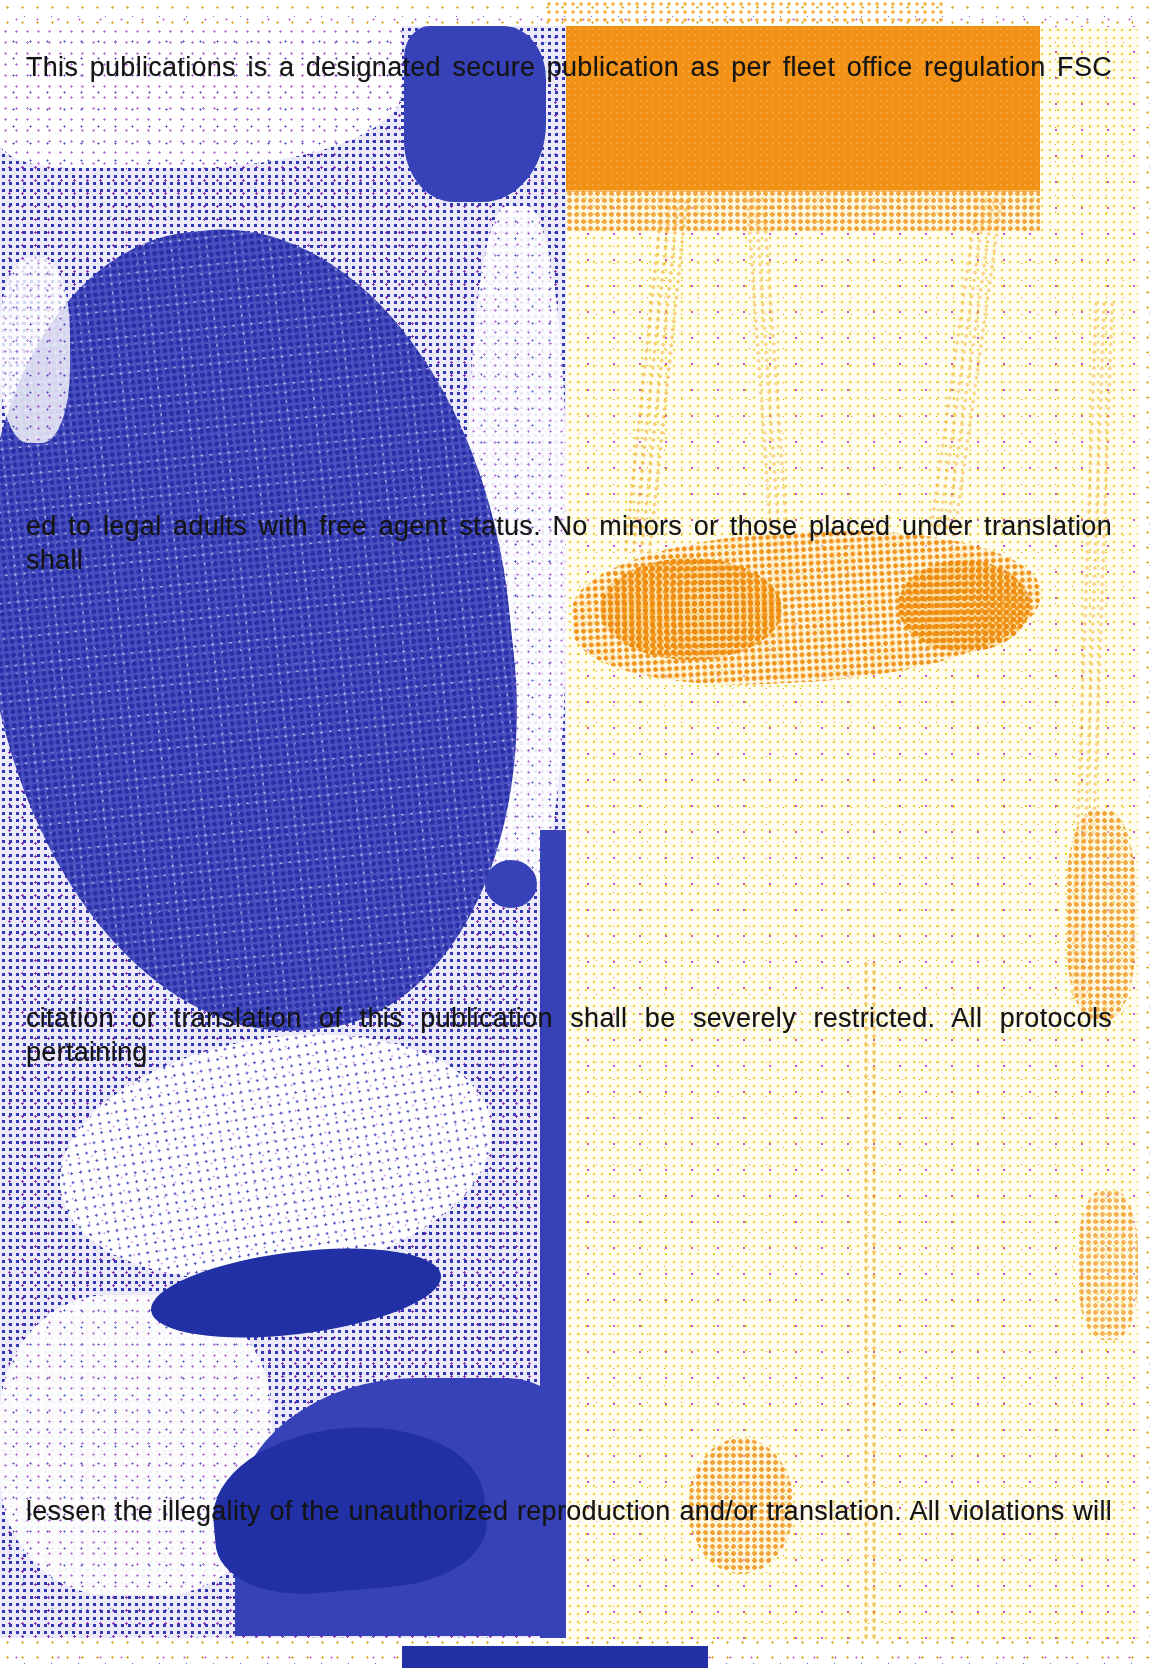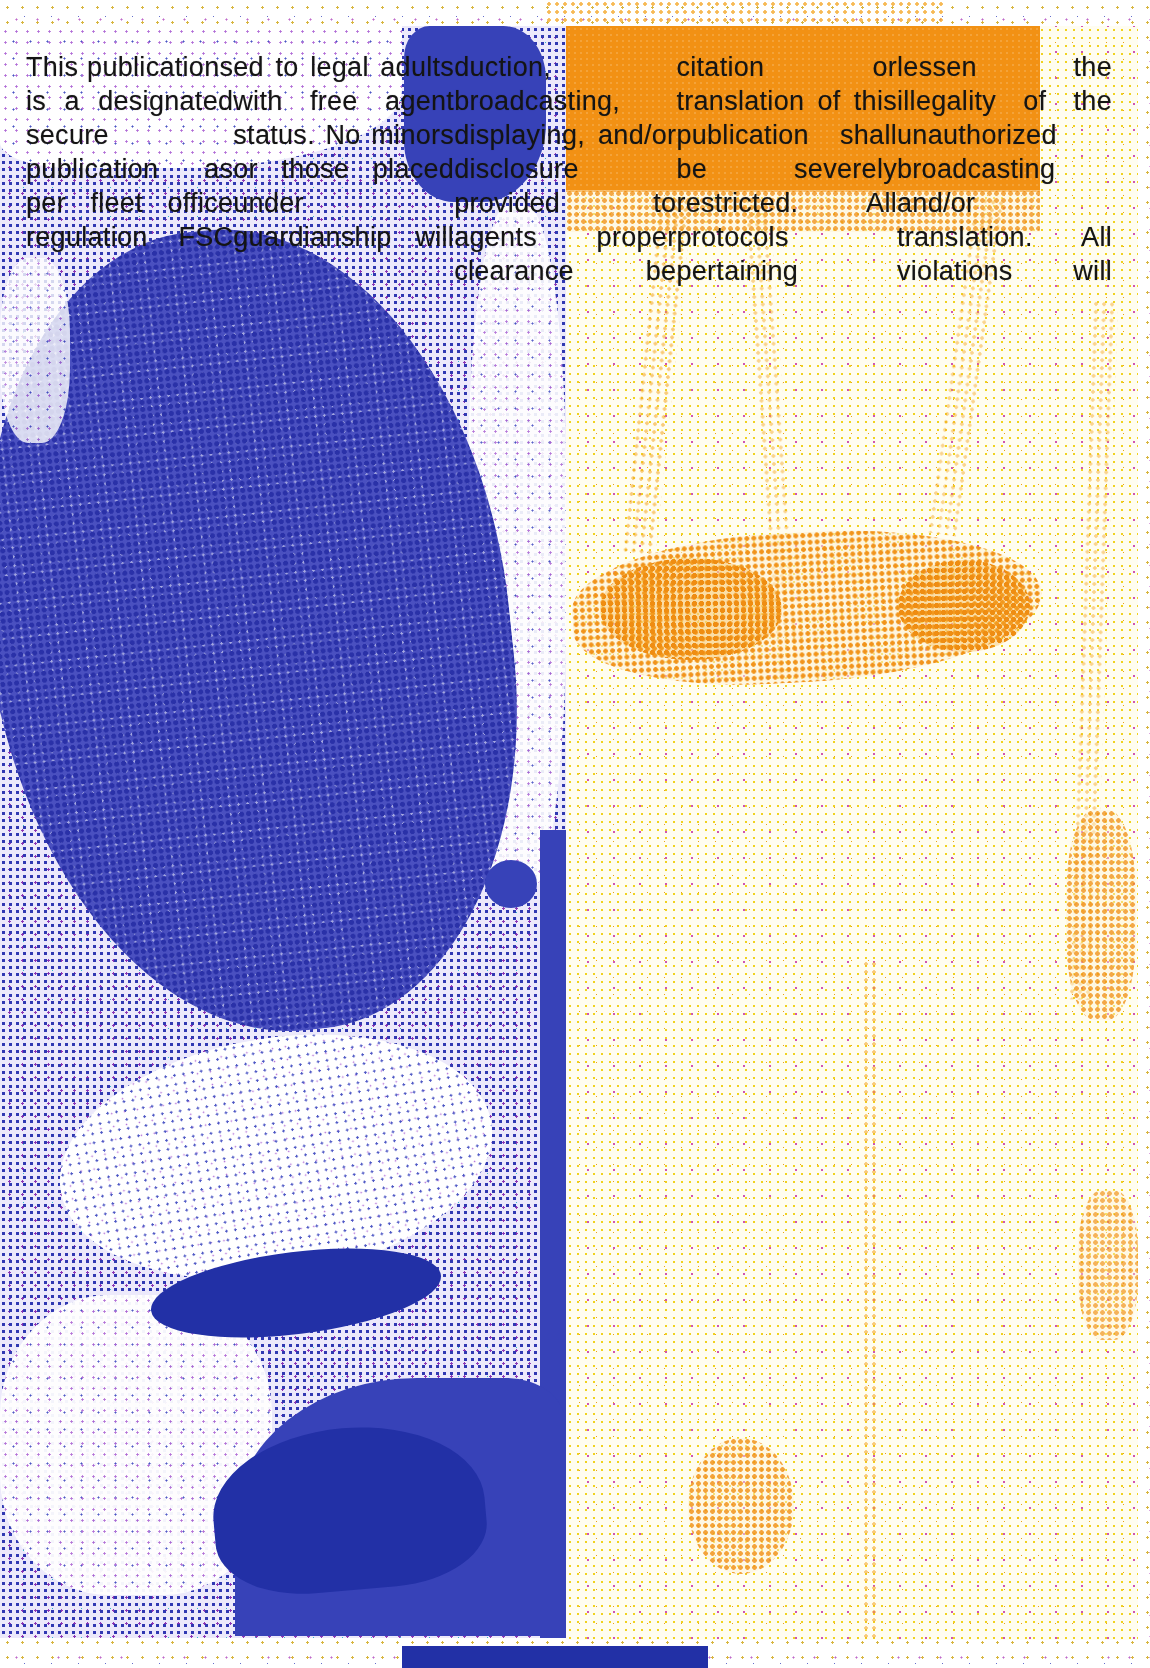--- a/index.html
+++ b/index.html
@@ -79,21 +79,21 @@
     background-size:8px 8px;
   }
   .solid-orange{
     background-color:#f29114;
     background-image:radial-gradient(rgba(255,255,255,.16) 1px, transparent 1.2px);
     background-size:6px 6px;
   }
   
   .notice-text{
     left:26px;right:38px;top:50px;height:1478px;
-    display:flex;flex-direction:row;justify-content:space-between;
+    display:flex;flex-direction:column;justify-content:space-between;
     z-index:10;
   }
   .text-line{
     font-size:27px;line-height:34px;font-weight:300;
     color:#141414;letter-spacing:.3px;
     text-align:justify;text-align-last:justify;
     text-shadow:0 0 1px rgba(20,20,20,.35);
   }
 </style>
 </head>
@@ -147,19 +147,18 @@
   <div class="abs ht-orange" style="left:1078px;top:1190px;width:60px;height:150px;opacity:.7;border-radius:40%;"></div>
 
   <div class="abs ht-orange" style="left:688px;top:1438px;width:106px;height:136px;opacity:.85;border-radius:50%;"></div>
 
   <div class="abs ht-orange-light" style="left:545px;top:0;width:400px;height:26px;opacity:.8;"></div>
 
   <div class="abs solid-deepblue" style="left:402px;top:1646px;width:306px;height:22px;"></div>
 
   <div class="abs notice-text">
     <div class="text-line">This publications is a designated secure publication as per fleet office regulation FSC</div>
-    <div class="text-line">ed to legal adults with free agent status. No minors or those placed under guardianship will</div>
-    <div class="text-line">duction, broadcasting, displaying, and/or disclosure provided to agents proper clearance be</div>
+    <div class="text-line">ed to legal adults with free agent status. No minors or those placed under translation shall</div>
     <div class="text-line">citation or translation of this publication shall be severely restricted. All protocols pertaining</div>
-    <div class="text-line">lessen the illegality of the unauthorized broadcasting and/or translation. All violations will</div>
+    <div class="text-line">lessen the illegality of the unauthorized reproduction and/or translation. All violations will</div>
   </div>
 
 </div>
 
 </body></html>

